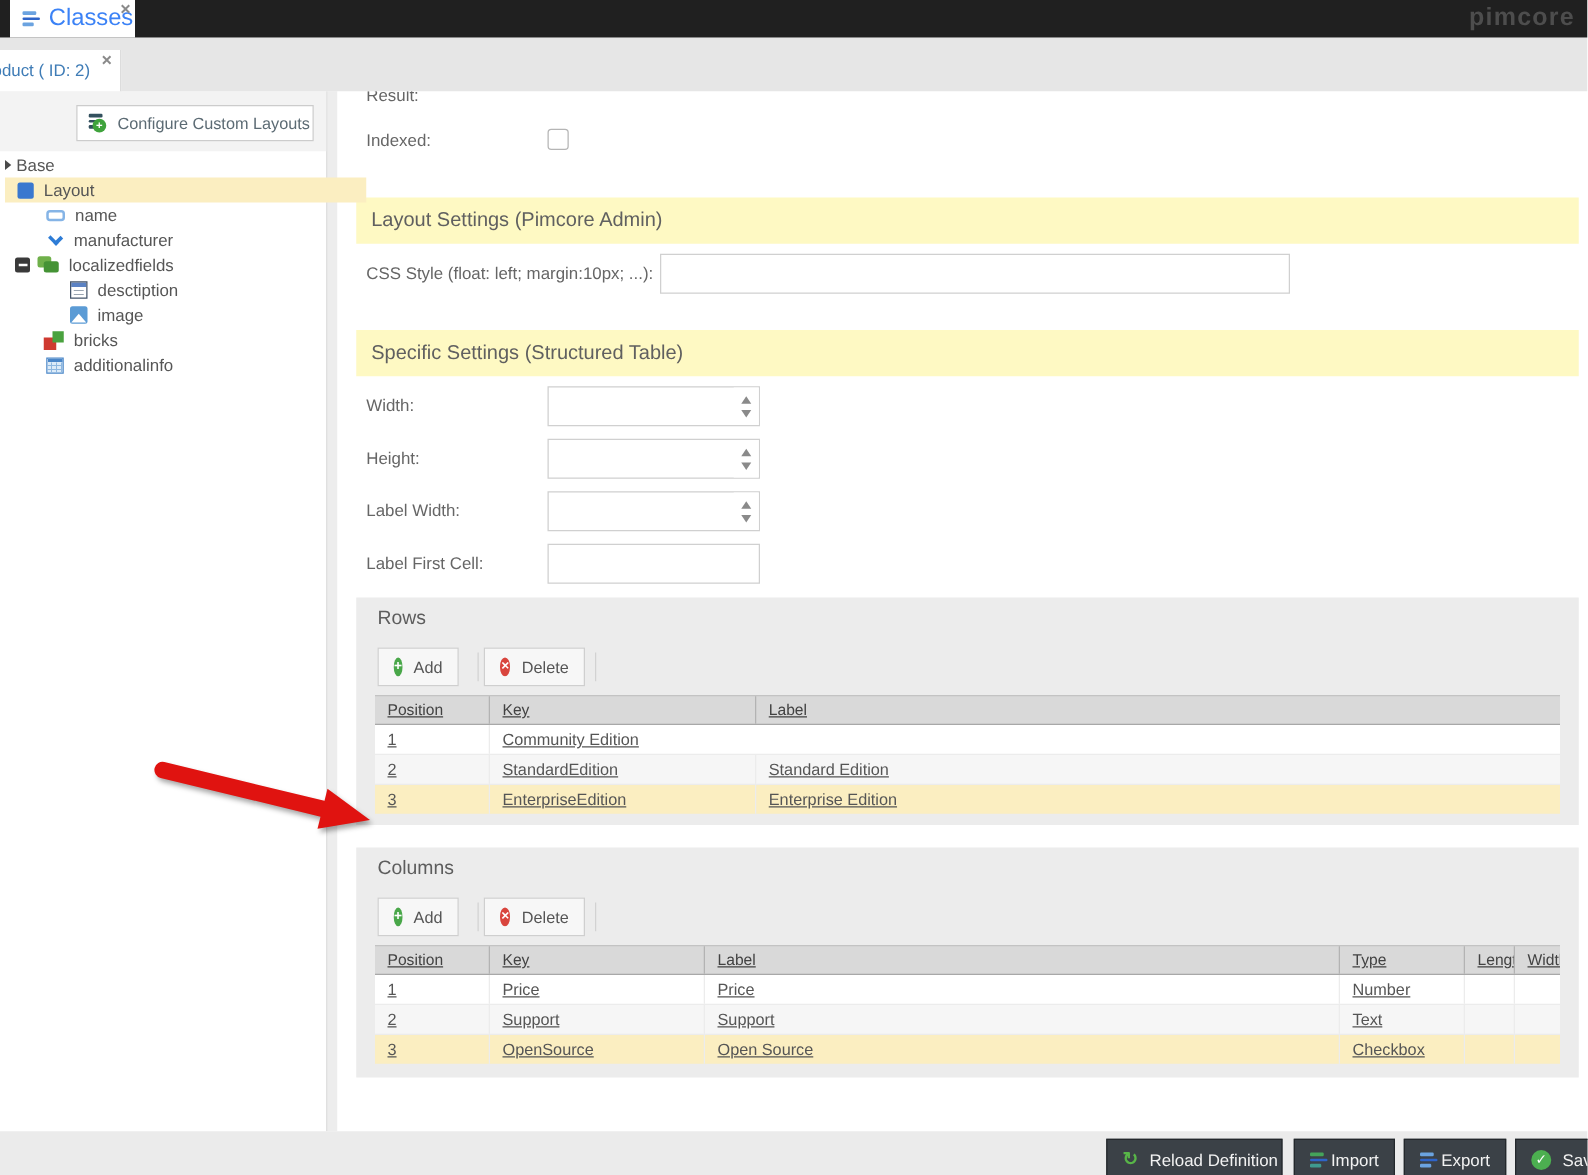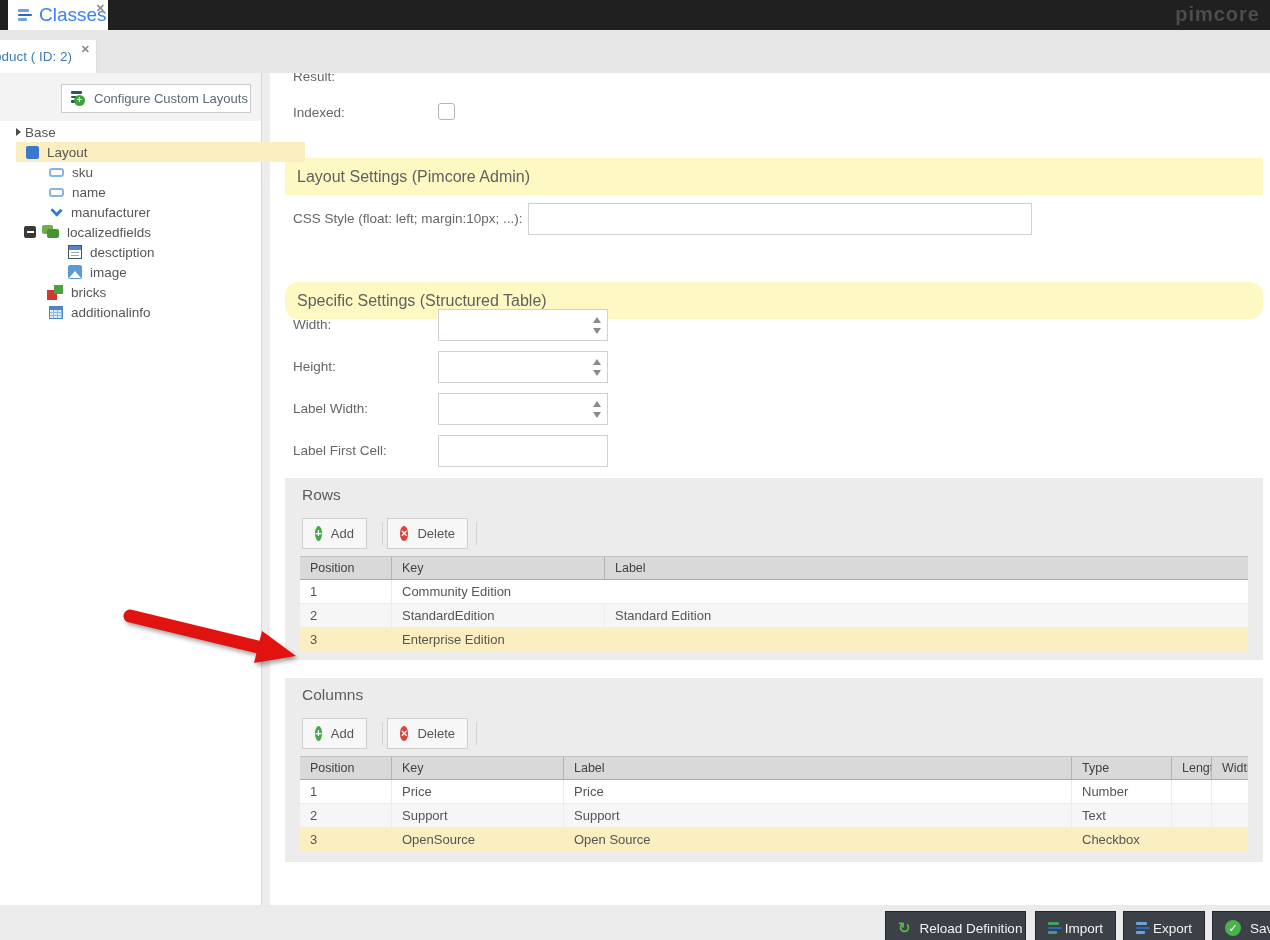--- a/index.html
+++ b/index.html
@@ -33,21 +33,21 @@
   
   .leftpanel { left:0; top:73px; width:262px; height:832px; background:#fff; border-right:1px solid #d6d6d6; z-index:1; }
   .left-toolbar { position:absolute; left:0; top:0; width:261px; height:48px; background:#f3f3f3; }
   .btn-configure { position:absolute; right:10px; top:11px; width:190px; height:29px; background:#fff; border:1px solid #cccccc; display:flex; align-items:center; gap:8px; padding-left:9px; cursor:pointer; }
   .btn-configure .lbl { font-size:13px; color:#5c6b74; white-space:nowrap; }
   .ic-customlayout { position:relative; width:15px; height:15px; }
   .ic-customlayout i { position:absolute; left:0; height:2.5px; width:11px; background:#33505e; border-radius:1px; }
   .ic-customlayout i:nth-child(1){top:0;} .ic-customlayout i:nth-child(2){top:4.5px;} .ic-customlayout i:nth-child(3){top:9px;}
   .ic-customlayout .plus { position:absolute; left:3px; top:4px; width:11px; height:11px; background:#3fa33c; border-radius:50%; color:#fff; font-size:9px; line-height:11px; text-align:center; font-weight:bold; }
 
-  .tree { position:absolute; left:16px; top:49px; width:289px; }
+  .tree { position:absolute; left:4px; top:49px; width:289px; }
   .trow { position:relative; height:20px; display:flex; align-items:center; font-size:13.5px; color:#565656; cursor:pointer; white-space:nowrap; }
   .trow.sel { background:#fbeec1; }
   .trow .gap { display:inline-block; height:1px; }
   .tri { width:0; height:0; border-left:5px solid #4a4a4a; border-top:4px solid transparent; border-bottom:4px solid transparent; margin-left:-2px; margin-right:4px; }
   .icon-slot { display:flex; align-items:center; justify-content:center; margin-right:8px; }
 
   .ic-panel { width:13px; height:13px; background:#3a78cf; border-radius:2px; }
   .ic-input { width:15px; height:9px; background:#fff; border:2px solid #85b4e6; border-radius:3px; }
   .ic-select { width:9px; height:9px; border-right:3px solid #2e7cd6; border-bottom:3px solid #2e7cd6; transform:rotate(45deg) scaleY(0.9); margin-top:-4px; }
   .ic-minusbox { width:12px; height:12px; background:#3a3a3a; border-radius:2px; position:relative; margin-right:6px; }
@@ -82,21 +82,21 @@
 
   
   .gpanel { position:absolute; left:15px; width:978px; background:#ececec; }
   .gpanel .title { position:absolute; left:17px; top:8px; font-size:15.5px; color:#5d5d5d; }
   .tool-btn { position:absolute; top:40px; height:31px; background:#f7f7f7; border:1px solid #cfcfcf; display:flex; align-items:center; gap:9px; padding:0 12px; font-size:13px; color:#555; cursor:pointer; }
   .circ { width:15px; height:15px; border-radius:50%; color:#fff; font-size:11px; line-height:15px; text-align:center; font-weight:bold; }
   .circ.green { background:#49a749; }
   .circ.red { background:#d9453d; }
   .tool-sep { position:absolute; top:44px; width:1px; height:23px; background:#d2d2d2; }
   .grid { position:absolute; left:15px; top:78px; width:948px; background:#fff; font-size:13px; }
-  .grow { display:flex; height:24px; align-items:center; border-bottom:1px solid #ececec; background:#fff; }
+  .grow { display:flex; height:24px; align-items:center; border-bottom:1px solid #ececec; background:#fff;text-decoration:underline; }
   .grow.alt { background:#f6f6f6; }
   .grow.sel { background:#fbeec1; }
   .grow.head { background:#d9d9d9; border-top:1px solid #c3c3c3; border-bottom:1px solid #a8a8a8; color:#424242; font-size:12.5px; }
   .gcell { height:100%; display:flex; align-items:center; padding-left:10px; overflow:hidden; white-space:nowrap; border-right:1px solid #ececec; }
   .grow.head .gcell { border-right:1px solid #b3b3b3; }
   .grow.head .gcell:last-child, .grow .gcell:last-child { border-right:none; }
   .rows-t .c0{width:92px;} .rows-t .c1{width:213px;} .rows-t .c2{width:643px;}
   .cols-t .c0{width:92px;} .cols-t .c1{width:172px;} .cols-t .c2{width:508px;} .cols-t .c3{width:100px;} .cols-t .c4{width:40px;} .cols-t .c5{width:36px;}
 
   
@@ -154,27 +154,20 @@
       <span class="icon-slot">
           <span class="ic-panel"></span>
         </span>
       <span>Layout</span>
     </div>
     <div class="trow">
       <span class="gap" style="width:33px"></span>
       <span class="icon-slot">
           <span class="ic-input"></span>
         </span>
-      <span>sku</span>
-    </div>
-    <div class="trow">
-      <span class="gap" style="width:33px"></span>
-      <span class="icon-slot">
-          <span class="ic-input"></span>
-        </span>
       <span>name</span>
     </div>
     <div class="trow">
       <span class="gap" style="width:34px"></span>
       <span class="icon-slot" style="width:13px">
           <span class="ic-select"></span>
         </span>
       <span>manufacturer</span>
     </div>
     <div class="trow">
@@ -220,21 +213,21 @@
 
 <div class="abs main">
   <span class="field-label" style="left:23px; top:-4px;">Result:</span>
   <span class="field-label" style="left:23px; top:32px;">Indexed:</span>
   <span class="checkbox" style="left:168px; top:30px;"></span>
 
   <div class="sec-header" style="top:85px;">Layout Settings (Pimcore Admin)</div>
   <span class="field-label" style="left:23px; top:138px;text-align:right;">CSS Style (float: left; margin:10px; ...):</span>
   <input class="tinput" style="left: 258px; top: 130px; width: 504px;" value="">
 
-  <div class="sec-header" style="top:209px;border-radius:13px;">Specific Settings (Structured Table)</div>
+  <div class="sec-header" style="top:191px;">Specific Settings (Structured Table)</div>
 
   <span class="field-label" style="left:23px; top:244px;">Width:</span>
   <div class="spinwrap" style="left:168px; top:236px;">
     <input class="tinput" style="">
     <span class="spin">
         <span class="up"></span>
         <span class="dn"></span>
       </span>
   </div>
 
@@ -281,20 +274,21 @@
         <span class="gcell c0">1</span>
         <span class="gcell c2">Community Edition</span>
       </div>
       <div class="grow alt">
         <span class="gcell c0">2</span>
         <span class="gcell c1">StandardEdition</span>
         <span class="gcell c2">Standard Edition</span>
       </div>
       <div class="grow sel">
         <span class="gcell c0">3</span>
+        <span class="gcell c1">EnterpriseEdition</span>
         <span class="gcell c2">Enterprise Edition</span>
       </div>
     </div>
   </div>
 
   <div class="gpanel" style="top:605px; height:184px;">
     <span class="title">Columns</span>
     <div class="tool-btn" style="left:17px; width:65px;">
       <span class="circ green">+</span>
       <span>Add</span>

